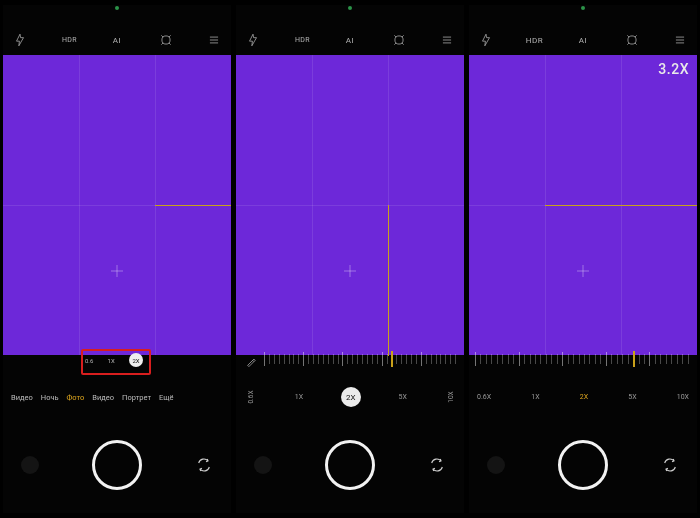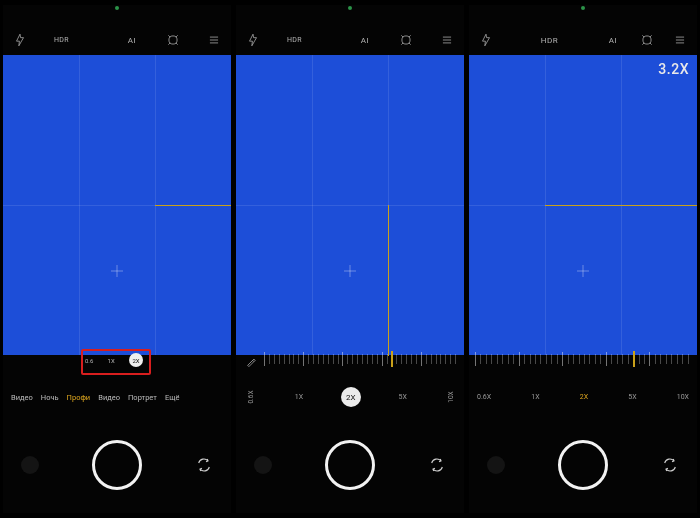--- a/index.html
+++ b/index.html
@@ -54,29 +54,29 @@
     width: 18px; height: 16px;
     display: flex;
     align-items: center;
     justify-content: center;
     color: #d0d0d0;
     font-size: 9px;
     opacity: .9;
   }
   .ticon svg { width: 14px; height: 14px; stroke: #b8b8b8; fill: none; stroke-width: 1.4; }
   .hdr-txt { font-size: 7px; letter-spacing: .3px; color: #c4c4c4; transform: rotate(-90deg); writing-mode: vertical-rl; }
-  .hdr-h { font-size: 8px; letter-spacing: .5px; color: #c4c4c4; margin-left: 30px; }
+  .hdr-h { font-size: 8px; letter-spacing: .5px; color: #c4c4c4; }
 
   
   .viewfinder {
     position: absolute;
     top: 50px;
     left: 0; right: 0;
     height: 300px;
-    background: #1d4ed8;
+    background: #6d28d9;
   }
   .grid-line {
     position: absolute;
     background: rgba(255,255,255,0.10);
   }
   .grid-v1 { top:0; bottom:0; width:1px; left:33.33%; }
   .grid-v2 { top:0; bottom:0; width:1px; left:66.66%; }
   .grid-h1 { left:0; right:0; height:1px; top:50%; }
   .viewfinder .highlight {
     position: absolute;
@@ -284,21 +284,21 @@
     <div class="redbox"></div>
     <div class="zp-row">
       <span class="zp">0.6</span>
       <span class="zp">1X</span>
       <span class="zp sel">2X</span>
     </div>
 
     <div class="modes">
       <span class="mode-item">Видео</span>
       <span class="mode-item">Ночь</span>
-      <span class="mode-item sel">Профи</span>
+      <span class="mode-item sel">Фото</span>
       <span class="mode-item">Видео</span>
       <span class="mode-item">Портрет</span>
       <span class="mode-item">Ещё</span>
     </div>
 
     <div class="shutter-bar">
       <div class="thumb"></div>
       <div class="shutter"></div>
       <div class="switch">
           <svg viewBox="0 0 24 24">

